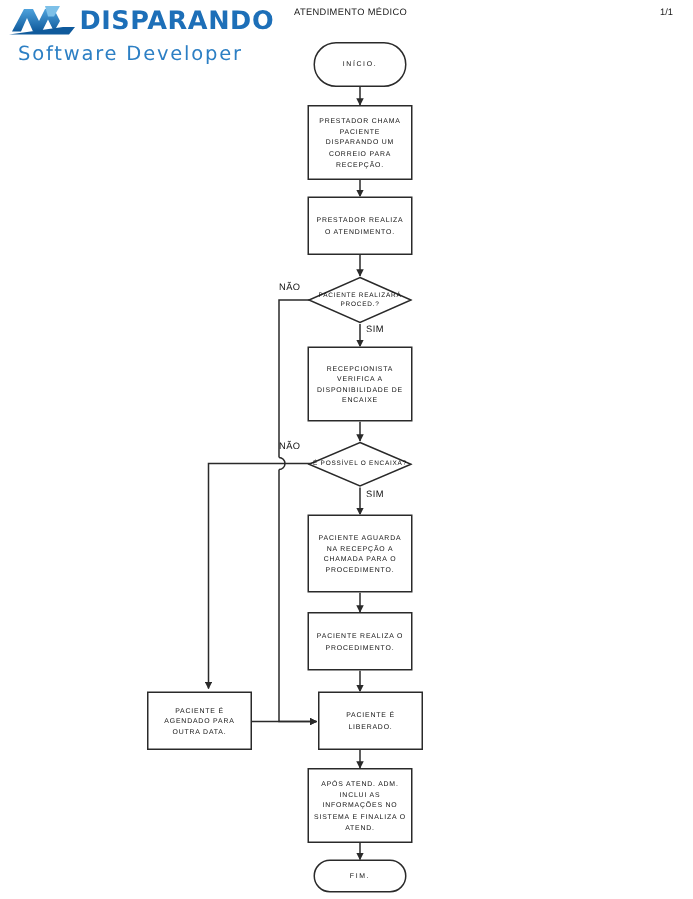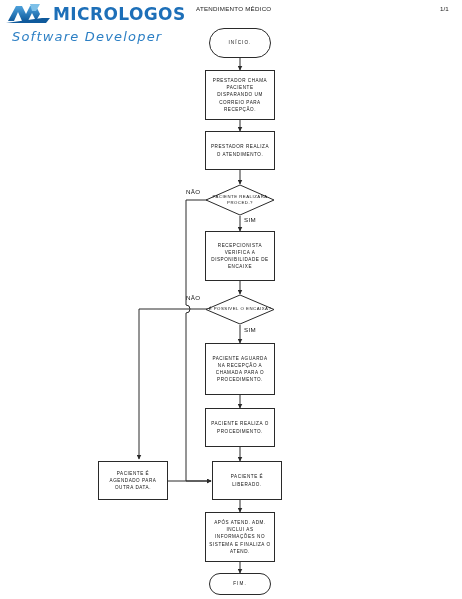--- a/index.html
+++ b/index.html
@@ -38,21 +38,20 @@
     font-family: "DejaVu Sans", sans-serif;
     font-weight: bold;
     font-size: 17px;
     letter-spacing: 0.4px;
     color: #1d6fb8;
     line-height: 1;
     margin-left: 3px;
   }
   .logo-sub {
     font-family: "DejaVu Sans", sans-serif;
-    font-style: italic;
     font-size: 13px;
     letter-spacing: 1.2px;
     color: #2c7fc4;
     margin-top: 3px;
     margin-left: 6px;
   }
   .header-title {
     position: absolute;
     left: 196px;
     top: 5px;
@@ -132,21 +131,21 @@
           <linearGradient id="mg" x1="0" y1="0" x2="0" y2="1">
             <stop offset="0" stop-color="#4ea2dc"></stop>
             <stop offset="1" stop-color="#0f5a9c"></stop>
           </linearGradient>
         </defs>
         <path d="M2 18 L10 3 L16 3 L20 11 L24 3 L30 3 L34 11 L30 18 L26 10 L22 18 L16 18 L12 9 L8 18 Z" fill="url(#mg)"></path>
         <path d="M0 20 L40 20 L44 15 L36 15 Z" fill="#0f5a9c"></path>
         <path d="M24 1 L34 1 L30 8 L26 8 Z" fill="#7dc0e8"></path>
       </svg>
     </span>
-    <span class="logo-word">MICROLOGOS</span>
+    <span class="logo-word">DISPARANDO</span>
   </div>
   <div class="logo-sub">Software Developer</div>
 </div>
 
 <div class="header-title">ATENDIMENTO MÉDICO</div>
 <div class="header-page">1/1</div>
 
 <svg id="chart-canvas" viewBox="0 0 462 599">
   <defs>
     <marker id="arrow" viewBox="0 0 10 10" refX="9" refY="5" markerWidth="5" markerHeight="5" orient="auto-start-reverse">

